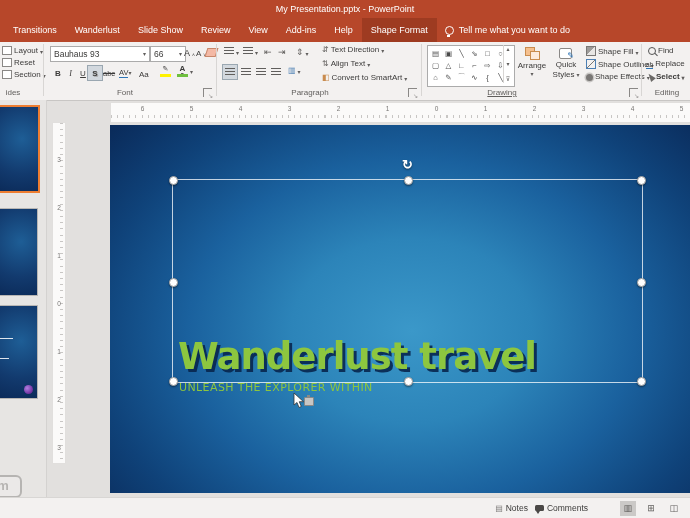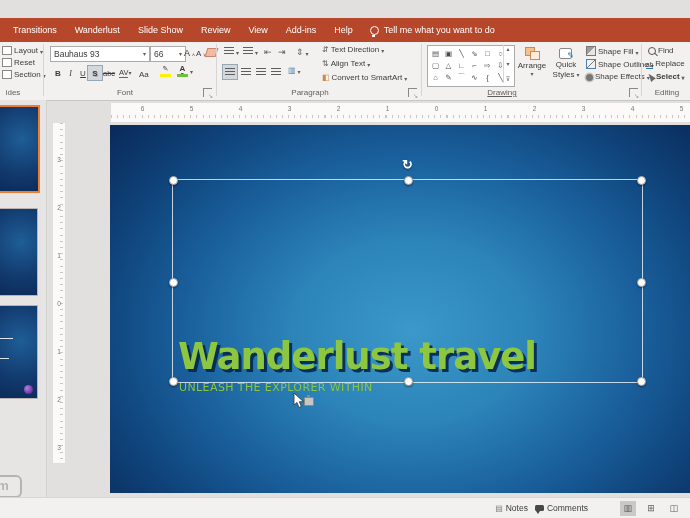--- a/index.html
+++ b/index.html
@@ -108,29 +108,33 @@
       border-left:2px solid transparent;border-right:2px solid transparent;border-top:3px solid #4a4846;}
   .viewbtn{width:16px;height:15px;display:flex;align-items:center;justify-content:center;font-size:9px;color:#605E5C;}
   .viewbtn.sel{background:#CBC9C7;}
   .gap18{width:18px;}
 </style>
 </head>
 <body>
 
 <div id="app">
 
+  <div class="titlebar">
+    <span>My Presentation.pptx - PowerPoint</span>
+  </div>
 
   <div class="tabrow">
     <div class="tab">Transitions</div>
     <div class="tab">Wanderlust</div>
     <div class="tab">Slide Show</div>
     <div class="tab">Review</div>
     <div class="tab">View</div>
     <div class="tab">Add-ins</div>
     <div class="tab">Help</div>
+    <div class="tab active">Shape Format</div>
     <div class="tellme">
       <span class="bulb"></span>
       <span>Tell me what you want to do</span>
     </div>
   </div>
 
   <div class="ribbon">
 
     <div class="rbtn" style="left:2px;top:4px;">
       <span class="ico-sq"></span>

